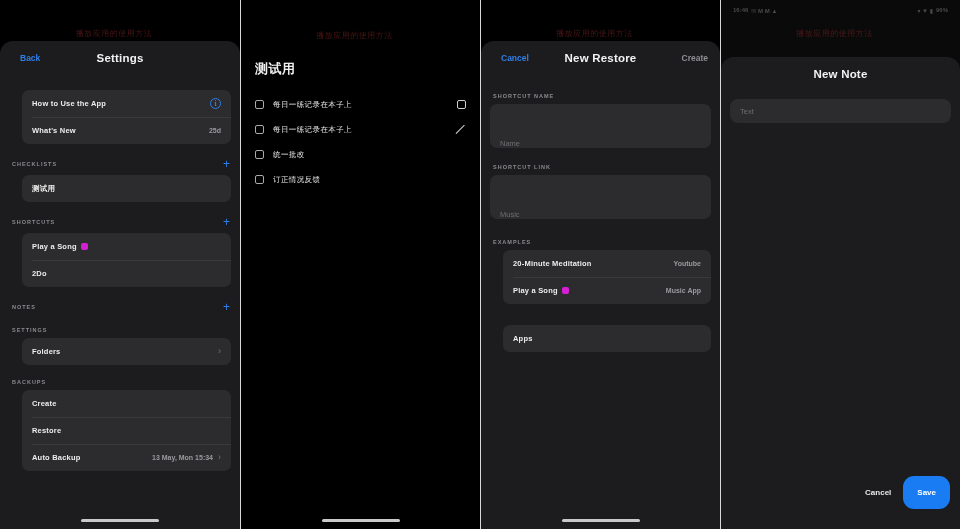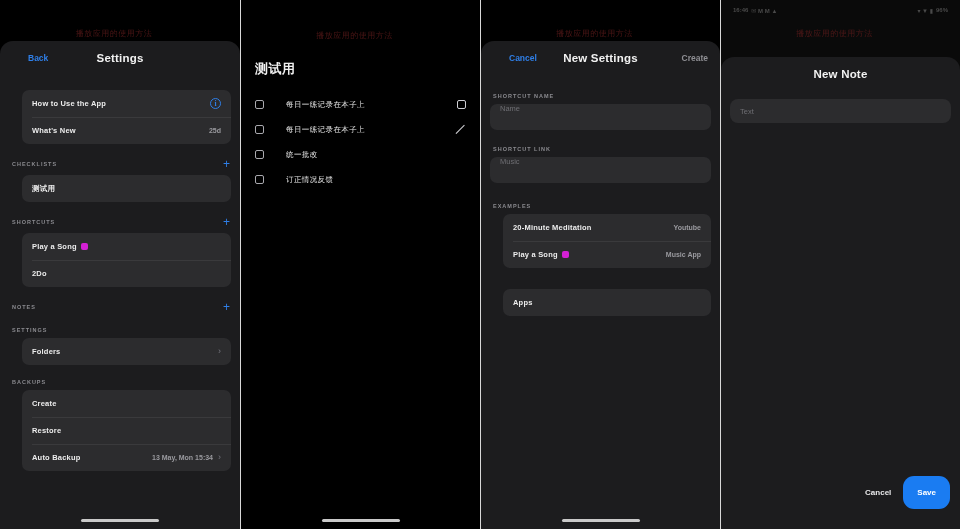--- a/index.html
+++ b/index.html
@@ -30,21 +30,21 @@
     position: absolute; left: 0; right: 0; bottom: 0;
     background: #1c1c1e;
     border-radius: 13px 13px 0 0;
   }
   .navbar {
     position: relative;
     height: 34px;
     display: flex; align-items: center; justify-content: center;
   }
   .nav-title { font-size: 11.5px; font-weight: bold; color: #f2f2f2; letter-spacing: .2px; }
-  .nav-left  { position: absolute; left: 28px; font-size: 8.5px; color: #2f7fe8; font-weight: bold; }
+  .nav-left  { position: absolute; left: 20px; font-size: 8.5px; color: #2f7fe8; font-weight: bold; }
   .nav-right { position: absolute; right: 12px; font-size: 8.5px; color: #8e8e93; font-weight: bold; }
 
   .group-label {
     font-size: 5.5px; color: #8b8b90; letter-spacing: 1px;
     font-weight: bold; padding: 0 12px; text-transform: uppercase;
   }
   .group-head { display: flex; align-items: center; justify-content: space-between; padding-right: 10px; }
   .plus { color: #2f7fe8; font-size: 12px; line-height: 1; font-weight: 300; cursor: default; }
 
   .card {
@@ -83,39 +83,39 @@
     position: absolute; bottom: 7px; left: 50%; transform: translateX(-50%);
     width: 78px; height: 3px; border-radius: 2px; background: #c9c9c9;
   }
 
   
   .cl-title { font-size: 13px; color: #f0f0f0; font-weight: bold; padding: 0 14px; letter-spacing: .5px; }
   .cl-row {
     display: flex; align-items: center; justify-content: space-between;
     padding: 0 14px; height: 25px;
   }
-  .cl-left { display: flex; align-items: center; gap: 22px; }
+  .cl-left { display: flex; align-items: center; gap: 9px; }
   .cbox { width: 9px; height: 9px; border: 1.1px solid #a9a9ae; border-radius: 2px; }
   .cbox.hollow { border-color: #cfcfd4; }
   .cl-text { font-size: 7.5px; color: #e6e6e6; letter-spacing: .4px; }
   .pencil {
     width: 11px; height: 11px; position: relative;
   }
   .pencil::after {
     content: ""; position: absolute; left: 1px; top: 9px;
     width: 12px; height: 1.2px; background: #d5d5da;
     transform: rotate(-45deg); transform-origin: left center;
   }
 
   
   .field-label { font-size: 5.5px; color: #8b8b90; letter-spacing: 1px; font-weight: bold; padding: 0 12px; }
   .field {
     margin: 5px 9px 0 9px;
-    height: 26px; background: #2c2c2e; border-radius: 7px;
-    display: flex; align-items: flex-start; padding: 0 10px;
+    height: 44px; background: #2c2c2e; border-radius: 7px;
+    display: flex; align-items: flex-end; padding: 0 10px;
   }
   .field-ph { font-size: 7.5px; color: #6e6e73; }
 
   
   .statusbar {
     position: absolute; top: 0; left: 0; right: 0; height: 20px;
     display: flex; align-items: center; justify-content: space-between;
     padding: 0 12px; color: #4a4a4a; font-size: 6px; font-weight: bold;
   }
   .sb-left, .sb-right { display: flex; align-items: center; gap: 3px; }
@@ -273,21 +273,21 @@
 
     <div class="home-bar"></div>
   </div>
 
   <div class="panel">
     <div class="watermark" style="top:28px">播放应用的使用方法</div>
 
     <div class="sheet" style="top:41px">
       <div class="navbar">
         <span class="nav-left">Cancel</span>
-        <span class="nav-title">New Settings</span>
+        <span class="nav-title">New Restore</span>
         <span class="nav-right">Create</span>
       </div>
 
       <div style="height:18px"></div>
 
       <div class="field-label">SHORTCUT NAME</div>
       <div class="field">
         <span class="field-ph">Name</span>
       </div>
 

